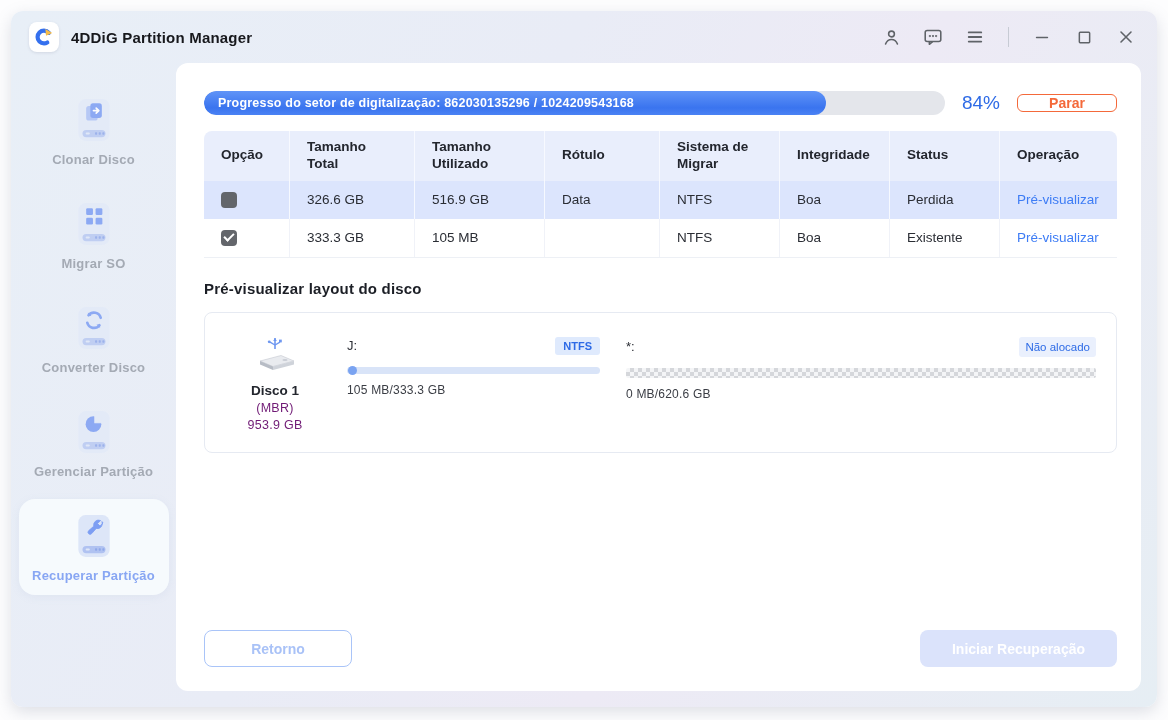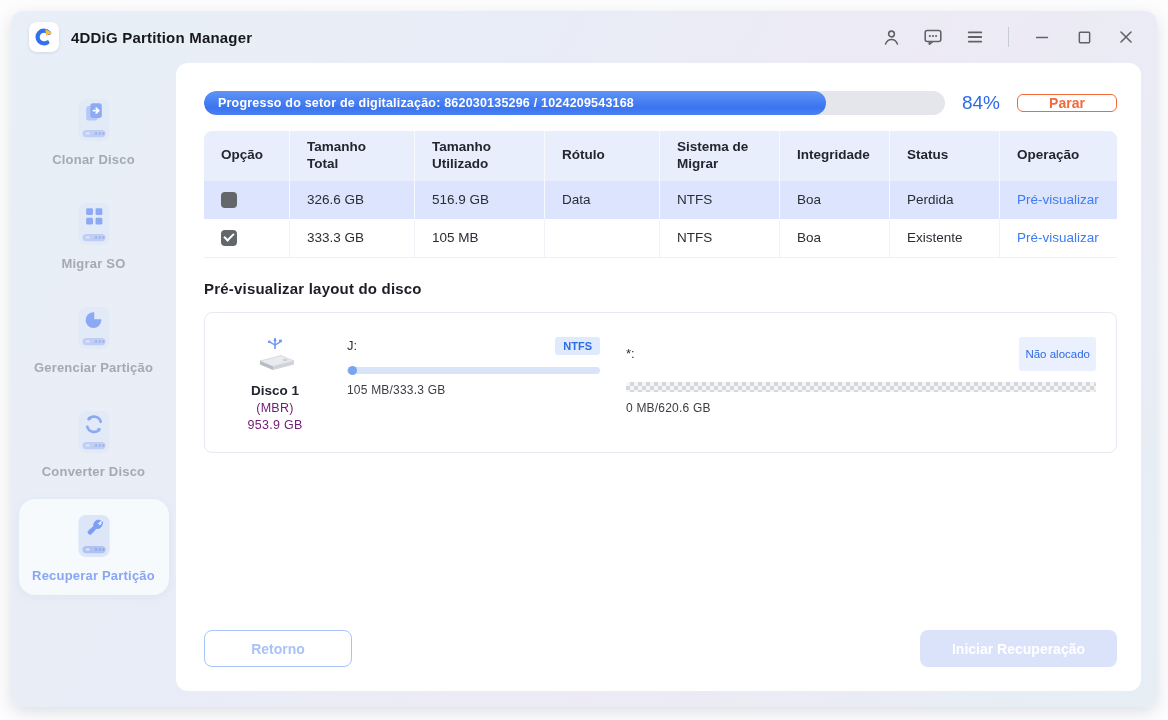--- a/index.html
+++ b/index.html
@@ -78,21 +78,21 @@
   .disk-info { width:112px; flex:0 0 112px; text-align:center; }
   .disk-name { font-size:13.5px; font-weight:700; color:#23262e; margin-top:4px; }
   .disk-type, .disk-size { font-size:12.5px; color:#701a75; margin-top:3px; letter-spacing:.3px; }
   .partitions { flex:1; display:flex; gap:26px; padding-left:16px; padding-top:2px; }
   .part { display:flex; flex-direction:column; }
   .part-j { width:253px; flex:0 0 253px; }
   .part-un { flex:1; }
   .part-head { display:flex; align-items:center; justify-content:space-between; }
   .part-label { font-size:13px; color:#2a2d34; }
   .badge-fs { background:#dfeafd; color:#2e6be6; font-size:11px; font-weight:700; padding:3px 8px; border-radius:3px; }
-  .badge-un { background:#eaf0fd; color:#2e6be6; font-size:11.5px; padding:11px 6px; border-radius:3px; }
+  .badge-un { background:#eaf0fd; color:#2e6be6; font-size:11.5px; padding:4px 6px; border-radius:3px; }
   .ntfs-bar { margin-top:12px; height:7px; border-radius:4px; background:#d9e4f8; position:relative; }
   .ntfs-dot { position:absolute; left:1px; top:-1px; width:9px; height:9px; border-radius:50%; background:#7aa3f1; }
   .unalloc-bar { margin-top:11px; height:10px; border-radius:2px;
     background-image:conic-gradient(#d5d7db 25%, #f4f5f7 0 50%, #d5d7db 0 75%, #f4f5f7 0);
     background-size:8px 8px; }
   .usage { margin-top:9px; font-size:12px; color:#3a3d44; letter-spacing:.2px; }
   
   .footer { margin-top:auto; display:flex; align-items:flex-end; justify-content:space-between; }
   .back-btn { width:148px; height:37px; background:#fff; border:1.5px solid #a9c4f8; border-radius:8px;
               color:#a9c2f7; font-size:14px; font-weight:700; cursor:pointer; font-family:inherit; }
@@ -189,40 +189,40 @@
       </div>
 
       <div class="side-item">
         <svg class="drive-icon" width="38" height="46" viewBox="0 0 36 44">
           <rect x="3" y="2" width="30" height="40" rx="7" fill="#e3eaf8"></rect>
           <rect x="7" y="31.5" width="22" height="7" rx="3.5" fill="#b9c9f2"></rect>
           <rect x="10" y="34" width="4" height="1.8" rx="0.9" fill="#dfe7f8"></rect>
           <rect x="19" y="33.8" width="2" height="2.2" rx="0.6" fill="#8fa8ea"></rect>
           <rect x="22.5" y="33.8" width="2" height="2.2" rx="0.6" fill="#8fa8ea"></rect>
           <rect x="26" y="33.8" width="2" height="2.2" rx="0.6" fill="#8fa8ea"></rect>
-          <circle cx="17.5" cy="14.5" r="7.5" fill="#7d9ef3"></circle>
-          <path d="M18.8 13.2 V5.4 a8 8 0 0 1 7.8 7.8 Z" fill="#e3eaf8" stroke="#e3eaf8" stroke-width="1"></path>
-        </svg>
-        <div class="side-label">Gerenciar Partição</div>
-      </div>
-
-      <div class="side-item">
-        <svg class="drive-icon" width="38" height="46" viewBox="0 0 36 44">
-          <rect x="3" y="2" width="30" height="40" rx="7" fill="#e3eaf8"></rect>
-          <rect x="7" y="31.5" width="22" height="7" rx="3.5" fill="#b9c9f2"></rect>
-          <rect x="10" y="34" width="4" height="1.8" rx="0.9" fill="#dfe7f8"></rect>
-          <rect x="19" y="33.8" width="2" height="2.2" rx="0.6" fill="#8fa8ea"></rect>
-          <rect x="22.5" y="33.8" width="2" height="2.2" rx="0.6" fill="#8fa8ea"></rect>
-          <rect x="26" y="33.8" width="2" height="2.2" rx="0.6" fill="#8fa8ea"></rect>
           <path d="M24.4 12.2a6.6 6.6 0 0 0-11.6-2.4" fill="none" stroke="#7d9ef3" stroke-width="2.6" stroke-linecap="round"></path>
           <path d="M12.2 7.2v3.4h3.4z" fill="#7d9ef3"></path>
           <path d="M11.6 17a6.6 6.6 0 0 0 11.6 2.4" fill="none" stroke="#7d9ef3" stroke-width="2.6" stroke-linecap="round"></path>
           <path d="M23.8 22v-3.4h-3.4z" fill="#7d9ef3"></path>
         </svg>
         <div class="side-label">Converter Disco</div>
+      </div>
+
+      <div class="side-item">
+        <svg class="drive-icon" width="38" height="46" viewBox="0 0 36 44">
+          <rect x="3" y="2" width="30" height="40" rx="7" fill="#e3eaf8"></rect>
+          <rect x="7" y="31.5" width="22" height="7" rx="3.5" fill="#b9c9f2"></rect>
+          <rect x="10" y="34" width="4" height="1.8" rx="0.9" fill="#dfe7f8"></rect>
+          <rect x="19" y="33.8" width="2" height="2.2" rx="0.6" fill="#8fa8ea"></rect>
+          <rect x="22.5" y="33.8" width="2" height="2.2" rx="0.6" fill="#8fa8ea"></rect>
+          <rect x="26" y="33.8" width="2" height="2.2" rx="0.6" fill="#8fa8ea"></rect>
+          <circle cx="17.5" cy="14.5" r="7.5" fill="#7d9ef3"></circle>
+          <path d="M18.8 13.2 V5.4 a8 8 0 0 1 7.8 7.8 Z" fill="#e3eaf8" stroke="#e3eaf8" stroke-width="1"></path>
+        </svg>
+        <div class="side-label">Gerenciar Partição</div>
       </div>
 
       <div class="side-item active">
         <svg class="drive-icon" width="38" height="46" viewBox="0 0 36 44">
           <rect x="3" y="2" width="30" height="40" rx="7" fill="#dde6f8"></rect>
           <rect x="7" y="31.5" width="22" height="7" rx="3.5" fill="#b0c2f1"></rect>
           <rect x="10" y="34" width="4" height="1.8" rx="0.9" fill="#dfe7f8"></rect>
           <rect x="19" y="33.8" width="2" height="2.2" rx="0.6" fill="#8fa8ea"></rect>
           <rect x="22.5" y="33.8" width="2" height="2.2" rx="0.6" fill="#8fa8ea"></rect>
           <rect x="26" y="33.8" width="2" height="2.2" rx="0.6" fill="#8fa8ea"></rect>

